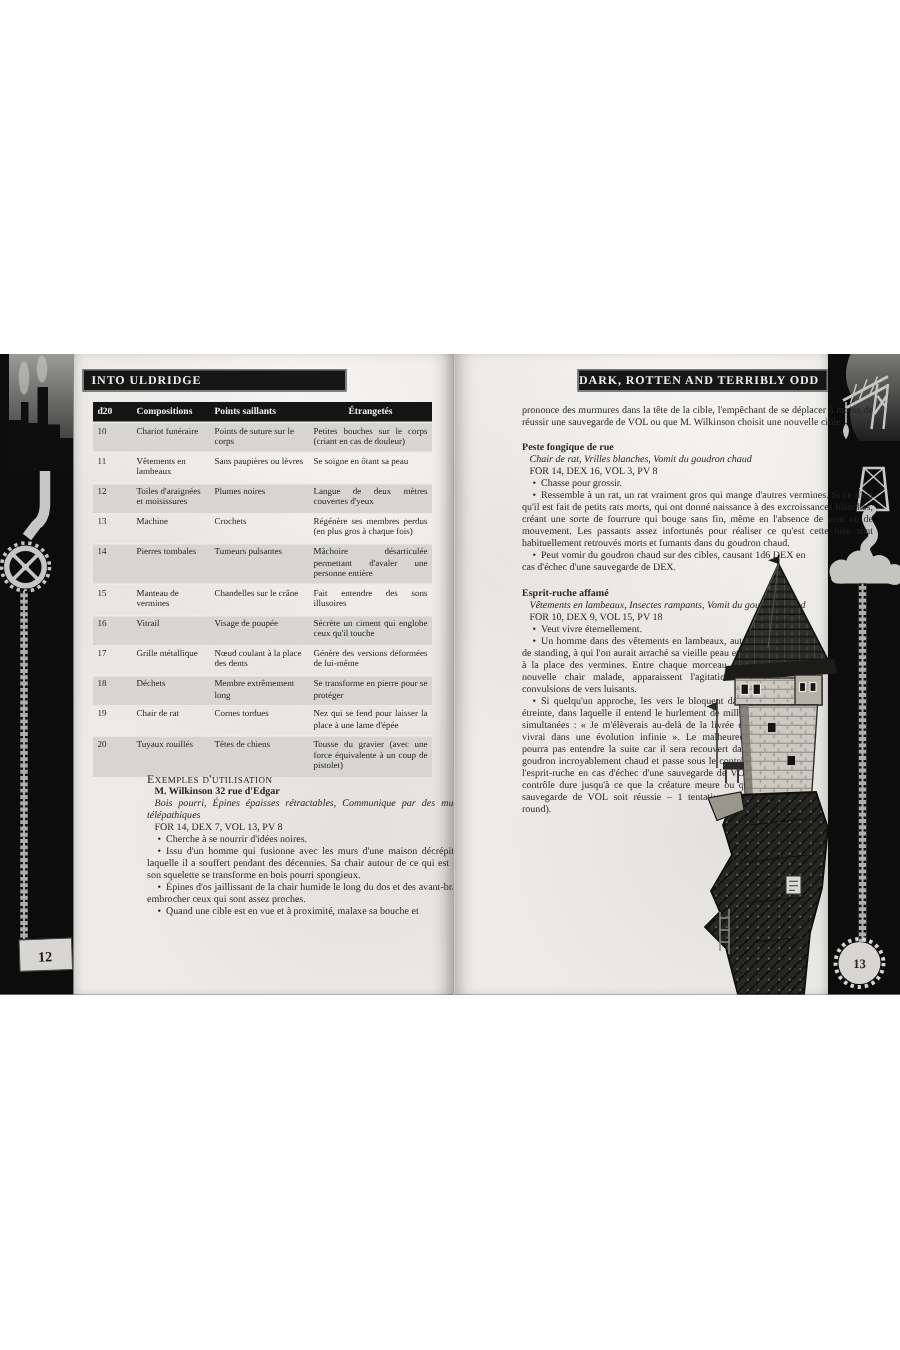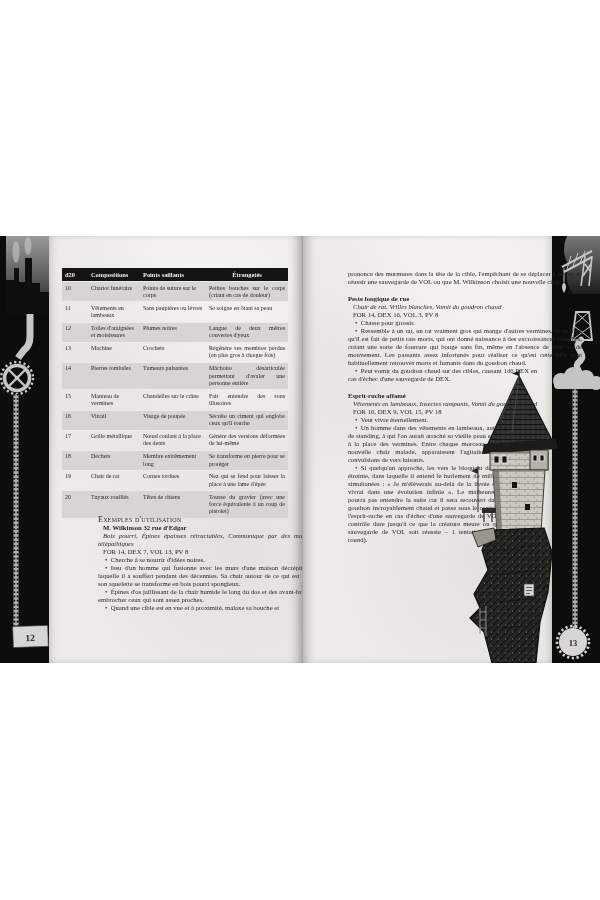--- a/index.html
+++ b/index.html
@@ -131,20 +131,21 @@
       <line x1="24" y1="153" x2="24" y2="392" stroke="#aeaeac" stroke-width="1.4"></line>
     </g>
     <g>
       <circle cx="22" cy="406" r="16" fill="none" stroke="#d7d6d3" stroke-width="2.6" stroke-dasharray="2.2 2.6"></circle>
       <circle cx="22" cy="406" r="14" fill="#d7d6d3"></circle>
       <text x="22" y="409.5" text-anchor="middle" font-family="Liberation Serif, serif" font-size="8.5" font-weight="bold" fill="#262626">13</text>
     </g>
   </svg>
 
   <div class="page page-left">
+    <div class="runhead runhead-left">INTO ULDRIDGE</div>
 
     <table class="dtable">
       <colgroup>
           <col class="c1">
           <col class="c2">
           <col class="c3">
           <col class="c4">
         </colgroup>
       <thead>
         <tr>
@@ -244,20 +245,21 @@
 
       <p class="bullet">Cherche à se nourrir d'idées noires.</p>
           <p class="bullet">Issu d'un homme qui fusionne avec les murs d'une maison décrépite dans laquelle il a souffert pendant des décennies. Sa chair autour de ce qui est devenu son squelette se transforme en bois pourri spongieux.</p>
           <p class="bullet">Épines d'os jaillissant de la chair humide le long du dos et des avant-bras pour embrocher ceux qui sont assez proches.</p>
           <p class="bullet">Quand une cible est en vue et à proximité, malaxe sa bouche et</p>
         </div>
     </div>
   </div>
 
   <div class="page page-right">
+    <div class="runhead runhead-right">DARK, ROTTEN AND TERRIBLY ODD</div>
 
     <div class="textcol rp-text">
       <div class="fs fs0"></div>
       <div class="fs fsA"></div>
       <div class="fs fsB"></div>
       <div class="fs fsC"></div>
       <div class="fs fsD"></div>
 
       <p>prononce des murmures dans la tête de la cible, l'empêchant de se déplacer à moins de réussir une sauvegarde de VOL ou que M. Wilkinson choisit une nouvelle cible.</p>
 

